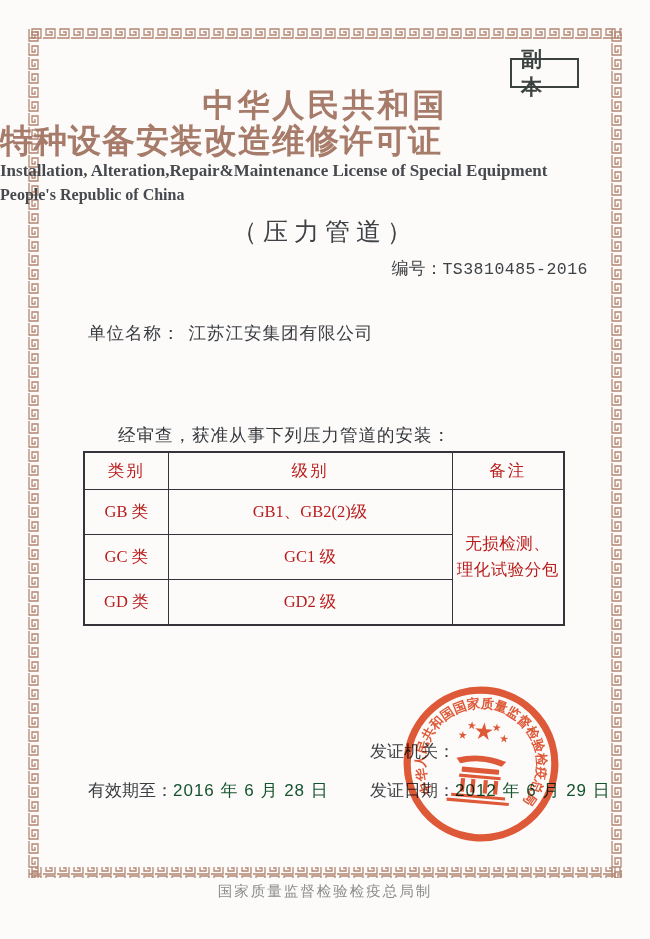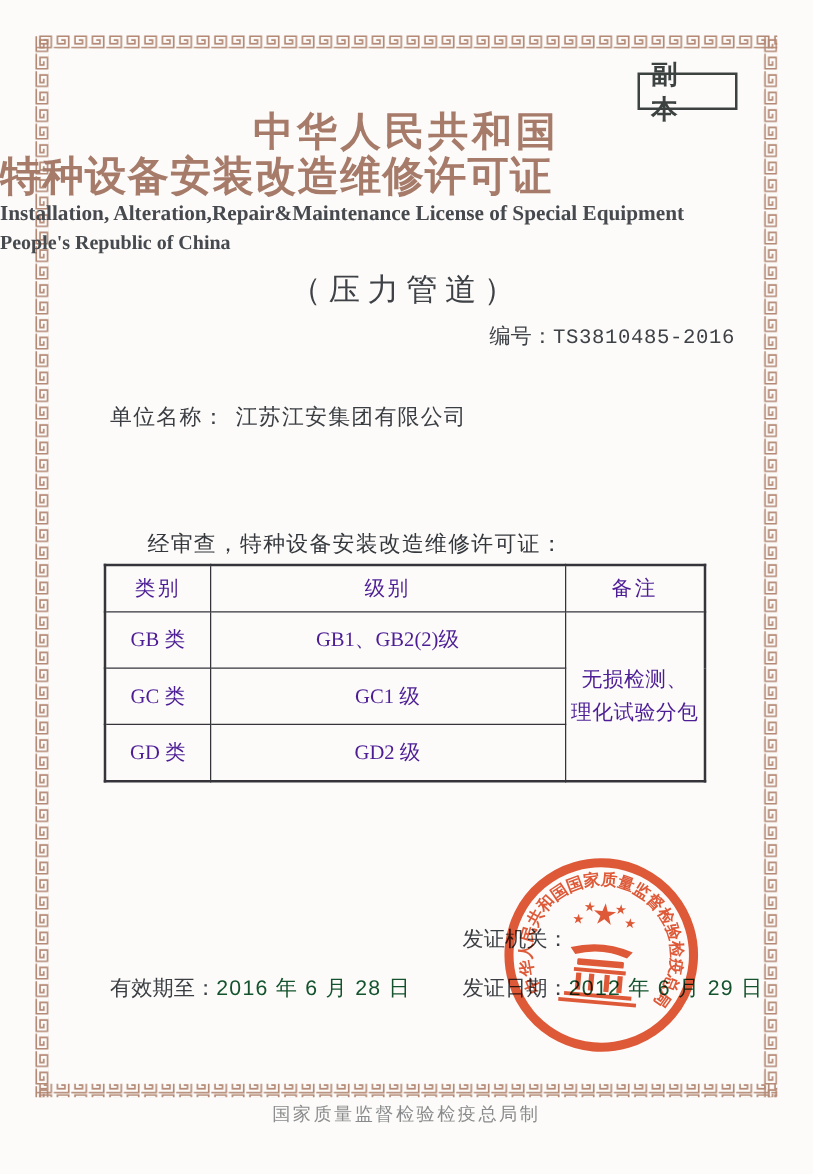--- a/index.html
+++ b/index.html
@@ -7,21 +7,21 @@
     width:650px;height:939px;
     background:#fdfcfa;
     font-family:"Liberation Serif","DejaVu Serif",serif;
     color:#3f4348;
     -webkit-font-smoothing:antialiased;
   }
   .page{position:relative;width:650px;height:939px;background:#fcfbf9;overflow:hidden;}
   .frame-svg{position:absolute;left:28px;top:28px;}
 
   .copy-badge{
-    position:absolute;left:510px;top:58px;width:80px;height:30px;
+    position:absolute;left:510px;top:58px;width:69px;height:30px;
     border:2.5px solid #3c4240;display:flex;align-items:center;justify-content:center;
     font-family:"Liberation Sans","DejaVu Sans",sans-serif;
     font-size:21px;font-weight:bold;color:#3c4240;letter-spacing:9px;
     padding-left:9px;box-sizing:border-box;
   }
 
   .title-cn1{
     position:absolute;left:0;top:84px;width:650px;text-align:center;
     font-family:"Liberation Sans","DejaVu Sans",sans-serif;
     font-size:32px;font-weight:bold;color:#a77b6a;letter-spacing:3px;
@@ -55,21 +55,21 @@
 
   .approval-note{position:absolute;left:118px;top:423px;font-size:17.5px;color:#34383d;letter-spacing:1px;}
 
   table.perm{
     position:absolute;left:83px;top:451px;width:480px;
     border-collapse:collapse;table-layout:fixed;
     border:2px solid #34343a;background:transparent;
   }
   table.perm th,table.perm td{
     border:1.5px solid #34343a;
-    font-weight:normal;font-size:16.5px;color:#4c1d95;
+    font-weight:normal;font-size:16.5px;color:#b91c1c;
     text-align:center;vertical-align:middle;padding:0;
   }
   table.perm th{height:36px;letter-spacing:2px;}
   table.perm td{height:44px;}
   td.remark-cell{text-align:left;padding:0 0 0 12px;line-height:1.55;letter-spacing:.5px;}
 
   .footer-row{position:absolute;font-size:17px;color:#3a3e43;}
   .fr1-left{left:88px;top:740px;letter-spacing:.5px;}
   .fr1-right{left:370px;top:740px;}
   .fr2-left{left:88px;top:779px;}
@@ -118,21 +118,21 @@
   <div class="subtitle">（压力管道）</div>
 
   <div class="license-line">
     <span>编号：</span><span class="num">TS3810485-2016</span>
   </div>
 
   <div class="field-row row-unit-name">
     <span class="lbl">单位名称：</span><span>江苏江安集团有限公司</span>
   </div>
 
-  <div class="approval-note">经审查，特种设备安装改造维修许可证：</div>
+  <div class="approval-note">经审查，获准从事下列压力管道的安装：</div>
 
   <table class="perm">
     <colgroup>
         <col style="width:84px">
         <col style="width:284px">
         <col style="width:112px">
       </colgroup>
     <tbody>
         <tr>
       <th>类别</th>

